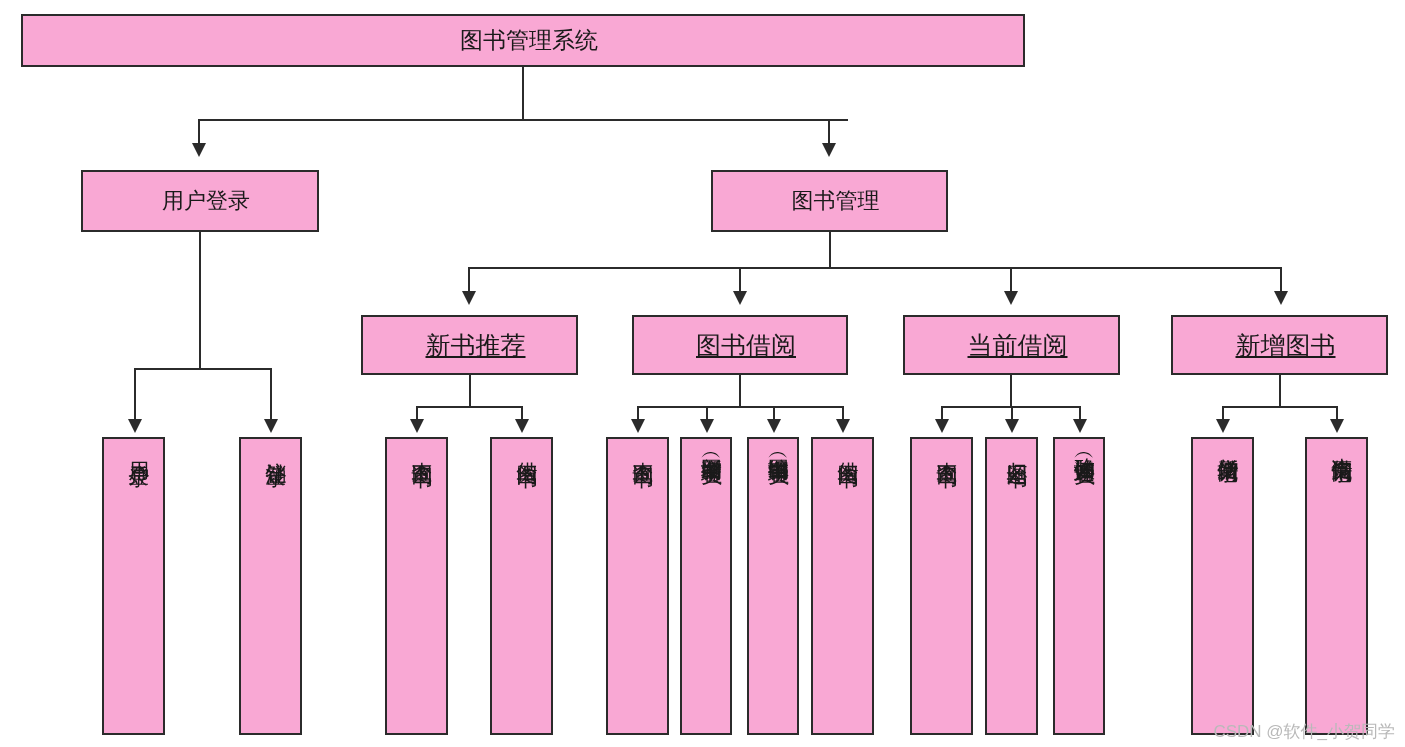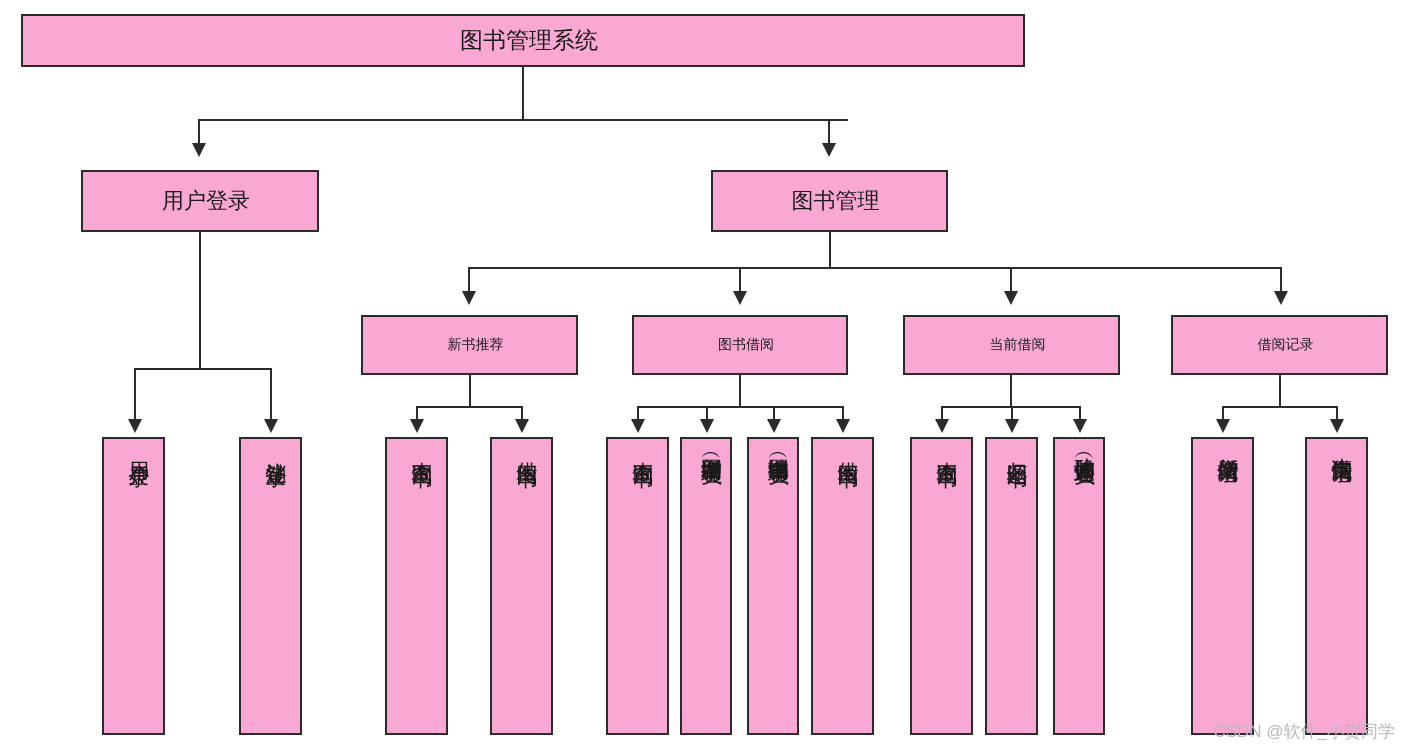--- a/index.html
+++ b/index.html
@@ -25,21 +25,21 @@
     background: #f9a8d4;
     border: 2px solid #2b2b2b;
     display: flex;
     align-items: center;
     justify-content: center;
     color: #1a1a1a;
     padding-left: 12px;
   }
   .node.root   { font-size: 23px; }
   .node.lvl2   { font-size: 22px; }
-  .node.lvl3   { font-size: 14px; }
+  .node.lvl3   { font-size: 25px; text-decoration: underline; }
 
   
   .node.leaf {
     font-size: 21px;
     align-items: flex-start;
     justify-content: center;
     padding-top: 6px;
   }
   .node.leaf .vtext {
     writing-mode: vertical-rl;
@@ -125,21 +125,21 @@
   <div class="node lvl3" style="left:361px; top:315px; width:217px; height:60px;">
     <span>新书推荐</span>
   </div>
   <div class="node lvl3" style="left:903px; top:315px; width:217px; height:60px;">
     <span>当前借阅</span>
   </div>
   <div class="node lvl3" style="left:632px; top:315px; width:216px; height:60px;">
     <span>图书借阅</span>
   </div>
   <div class="node lvl3" style="left:1171px; top:315px; width:217px; height:60px;">
-    <span>借阅记录</span>
+    <span>新增图书</span>
   </div>
 
   <div class="vline" style="left:469px; top:375px; height:33px;"></div>
   <div class="hline" style="left:416px; top:406px; width:107px;"></div>
   <div class="vline" style="left:416px; top:406px; height:14px;"></div>
   <div class="arrow" style="left:410px; top:419px;"></div>
   <div class="vline" style="left:521px; top:406px; height:14px;"></div>
   <div class="arrow" style="left:515px; top:419px;"></div>
 
   <div class="vline" style="left:739px; top:375px; height:33px;"></div>

